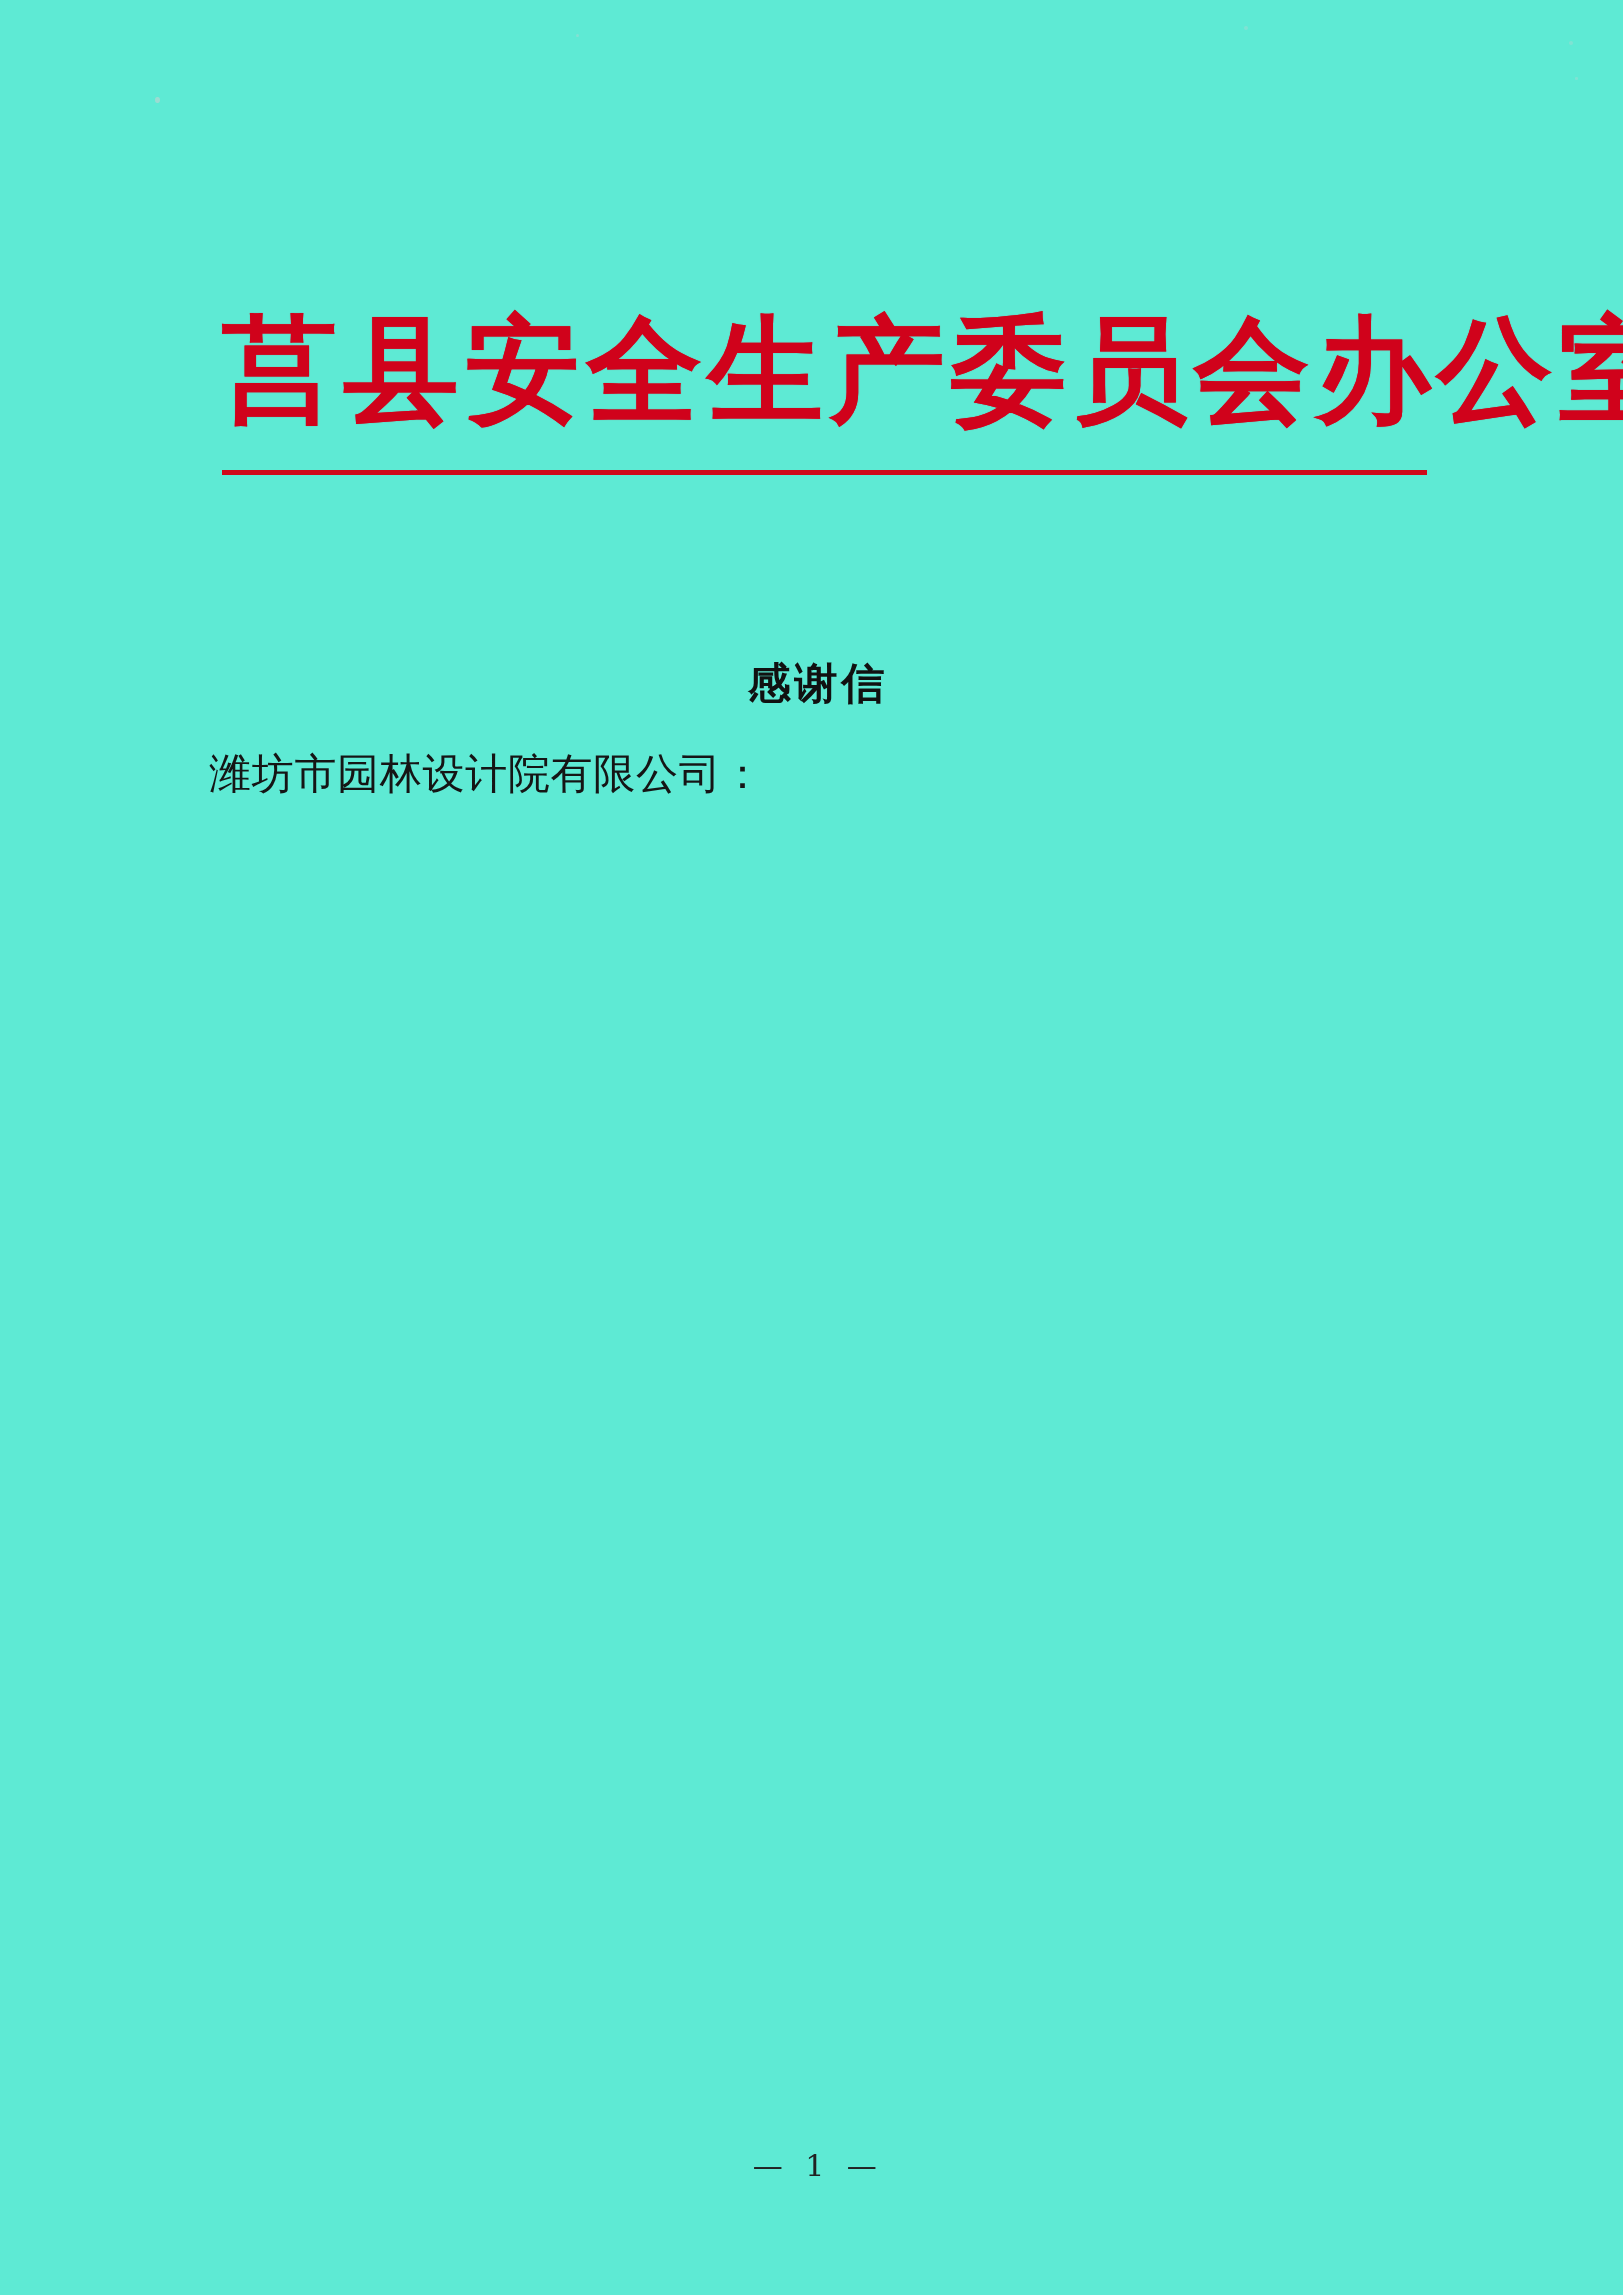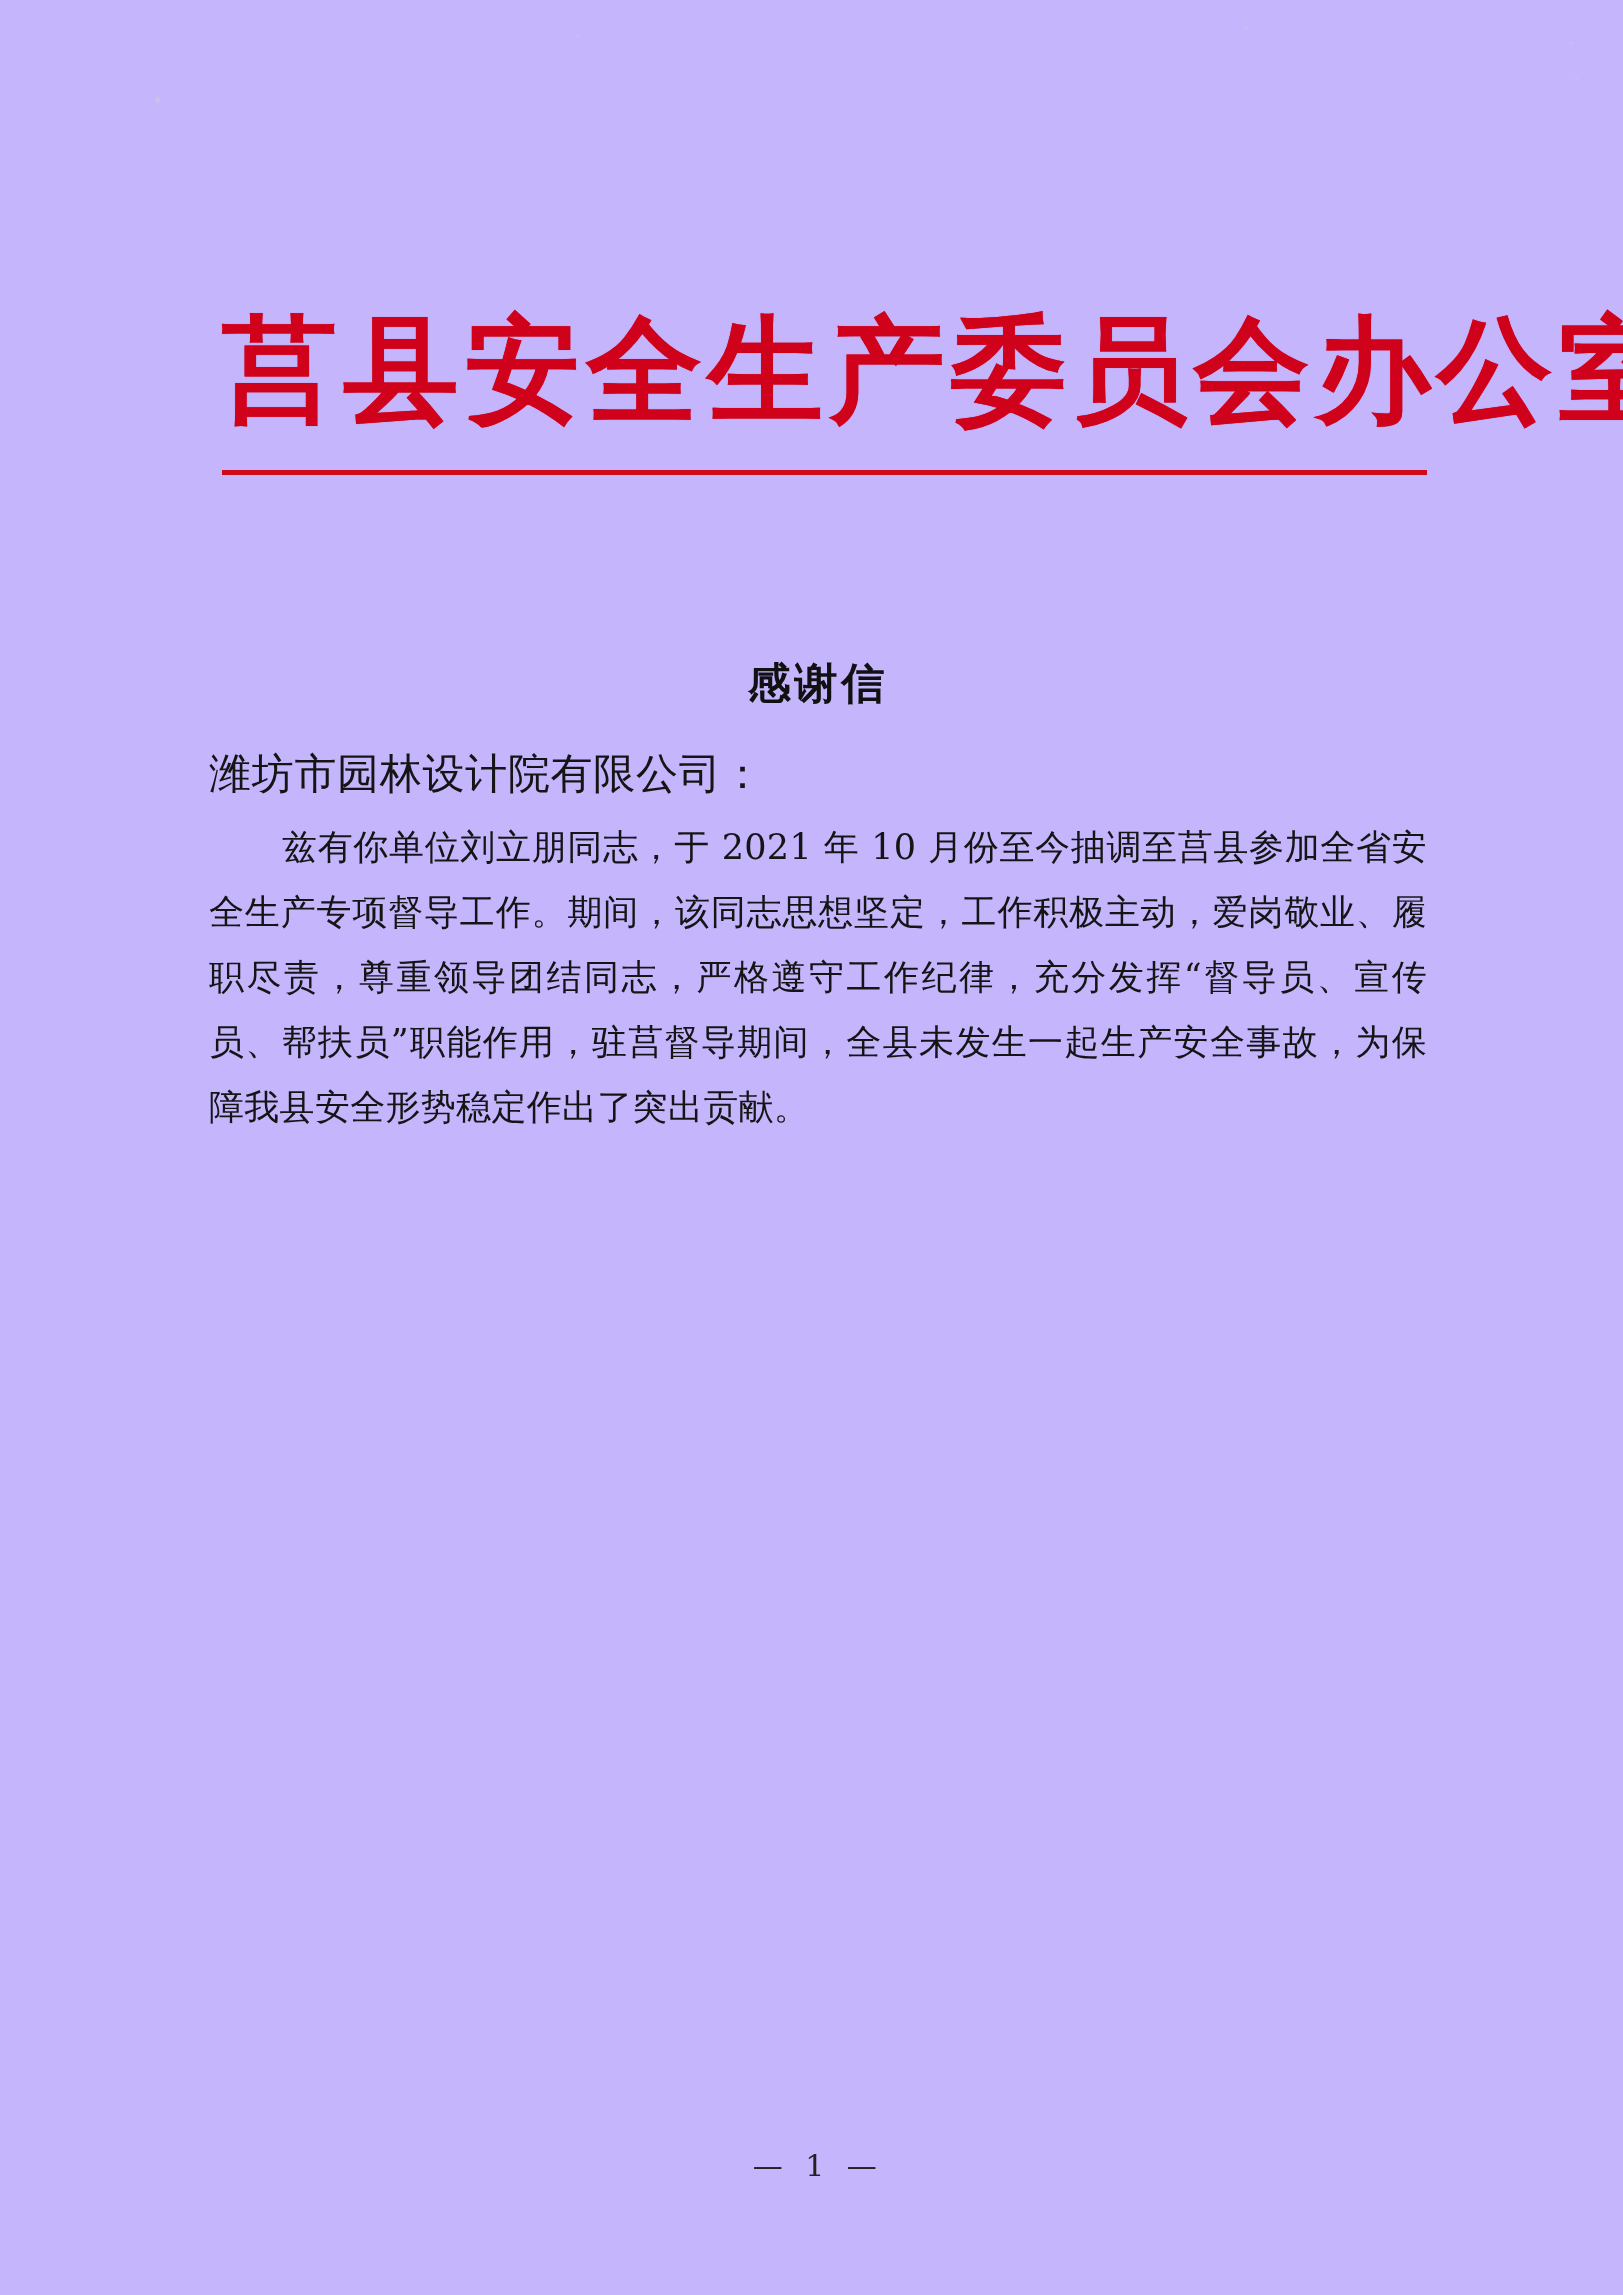--- a/index.html
+++ b/index.html
@@ -7,21 +7,21 @@
     padding: 0;
     background: #ffffff;
   }
   body {
     font-family: "DejaVu Serif", "Liberation Serif", serif;
   }
   .page {
     position: relative;
     width: 1624px;
     height: 2295px;
-    background: #c4b5fd;
+    background: #5eead4;
     overflow: hidden;
   }
   
   .speck {
     position: absolute;
     background: #cfcfcf;
     border-radius: 50%;
     opacity: .55;
   }
   .sp1 { left: 155px; top: 97px; width: 4.6px; height: 5.9px; }
@@ -133,20 +133,19 @@
     <div class="letterhead">
       <div class="letterhead-title">莒县安全生产委员会办公室</div>
       <div class="letterhead-rule"></div>
     </div>
 
     <div class="doc-title">感谢信</div>
 
     <div class="addressee">潍坊市园林设计院有限公司：</div>
 
     <div class="body-text">
-      <p>兹有你单位刘立朋同志，于 2021 年 10 月份至今抽调至莒县参加全省安全生产专项督导工作。期间，该同志思想坚定，工作积极主动，爱岗敬业、履职尽责，尊重领导团结同志，严格遵守工作纪律，充分发挥“督导员、宣传员、帮扶员”职能作用，驻莒督导期间，全县未发生一起生产安全事故，为保障我县安全形势稳定作出了突出贡献。</p>
     </div>
 
     <div class="page-number">— 1 —</div>
 
   </div>
 </div>
 
 
 </body></html>

